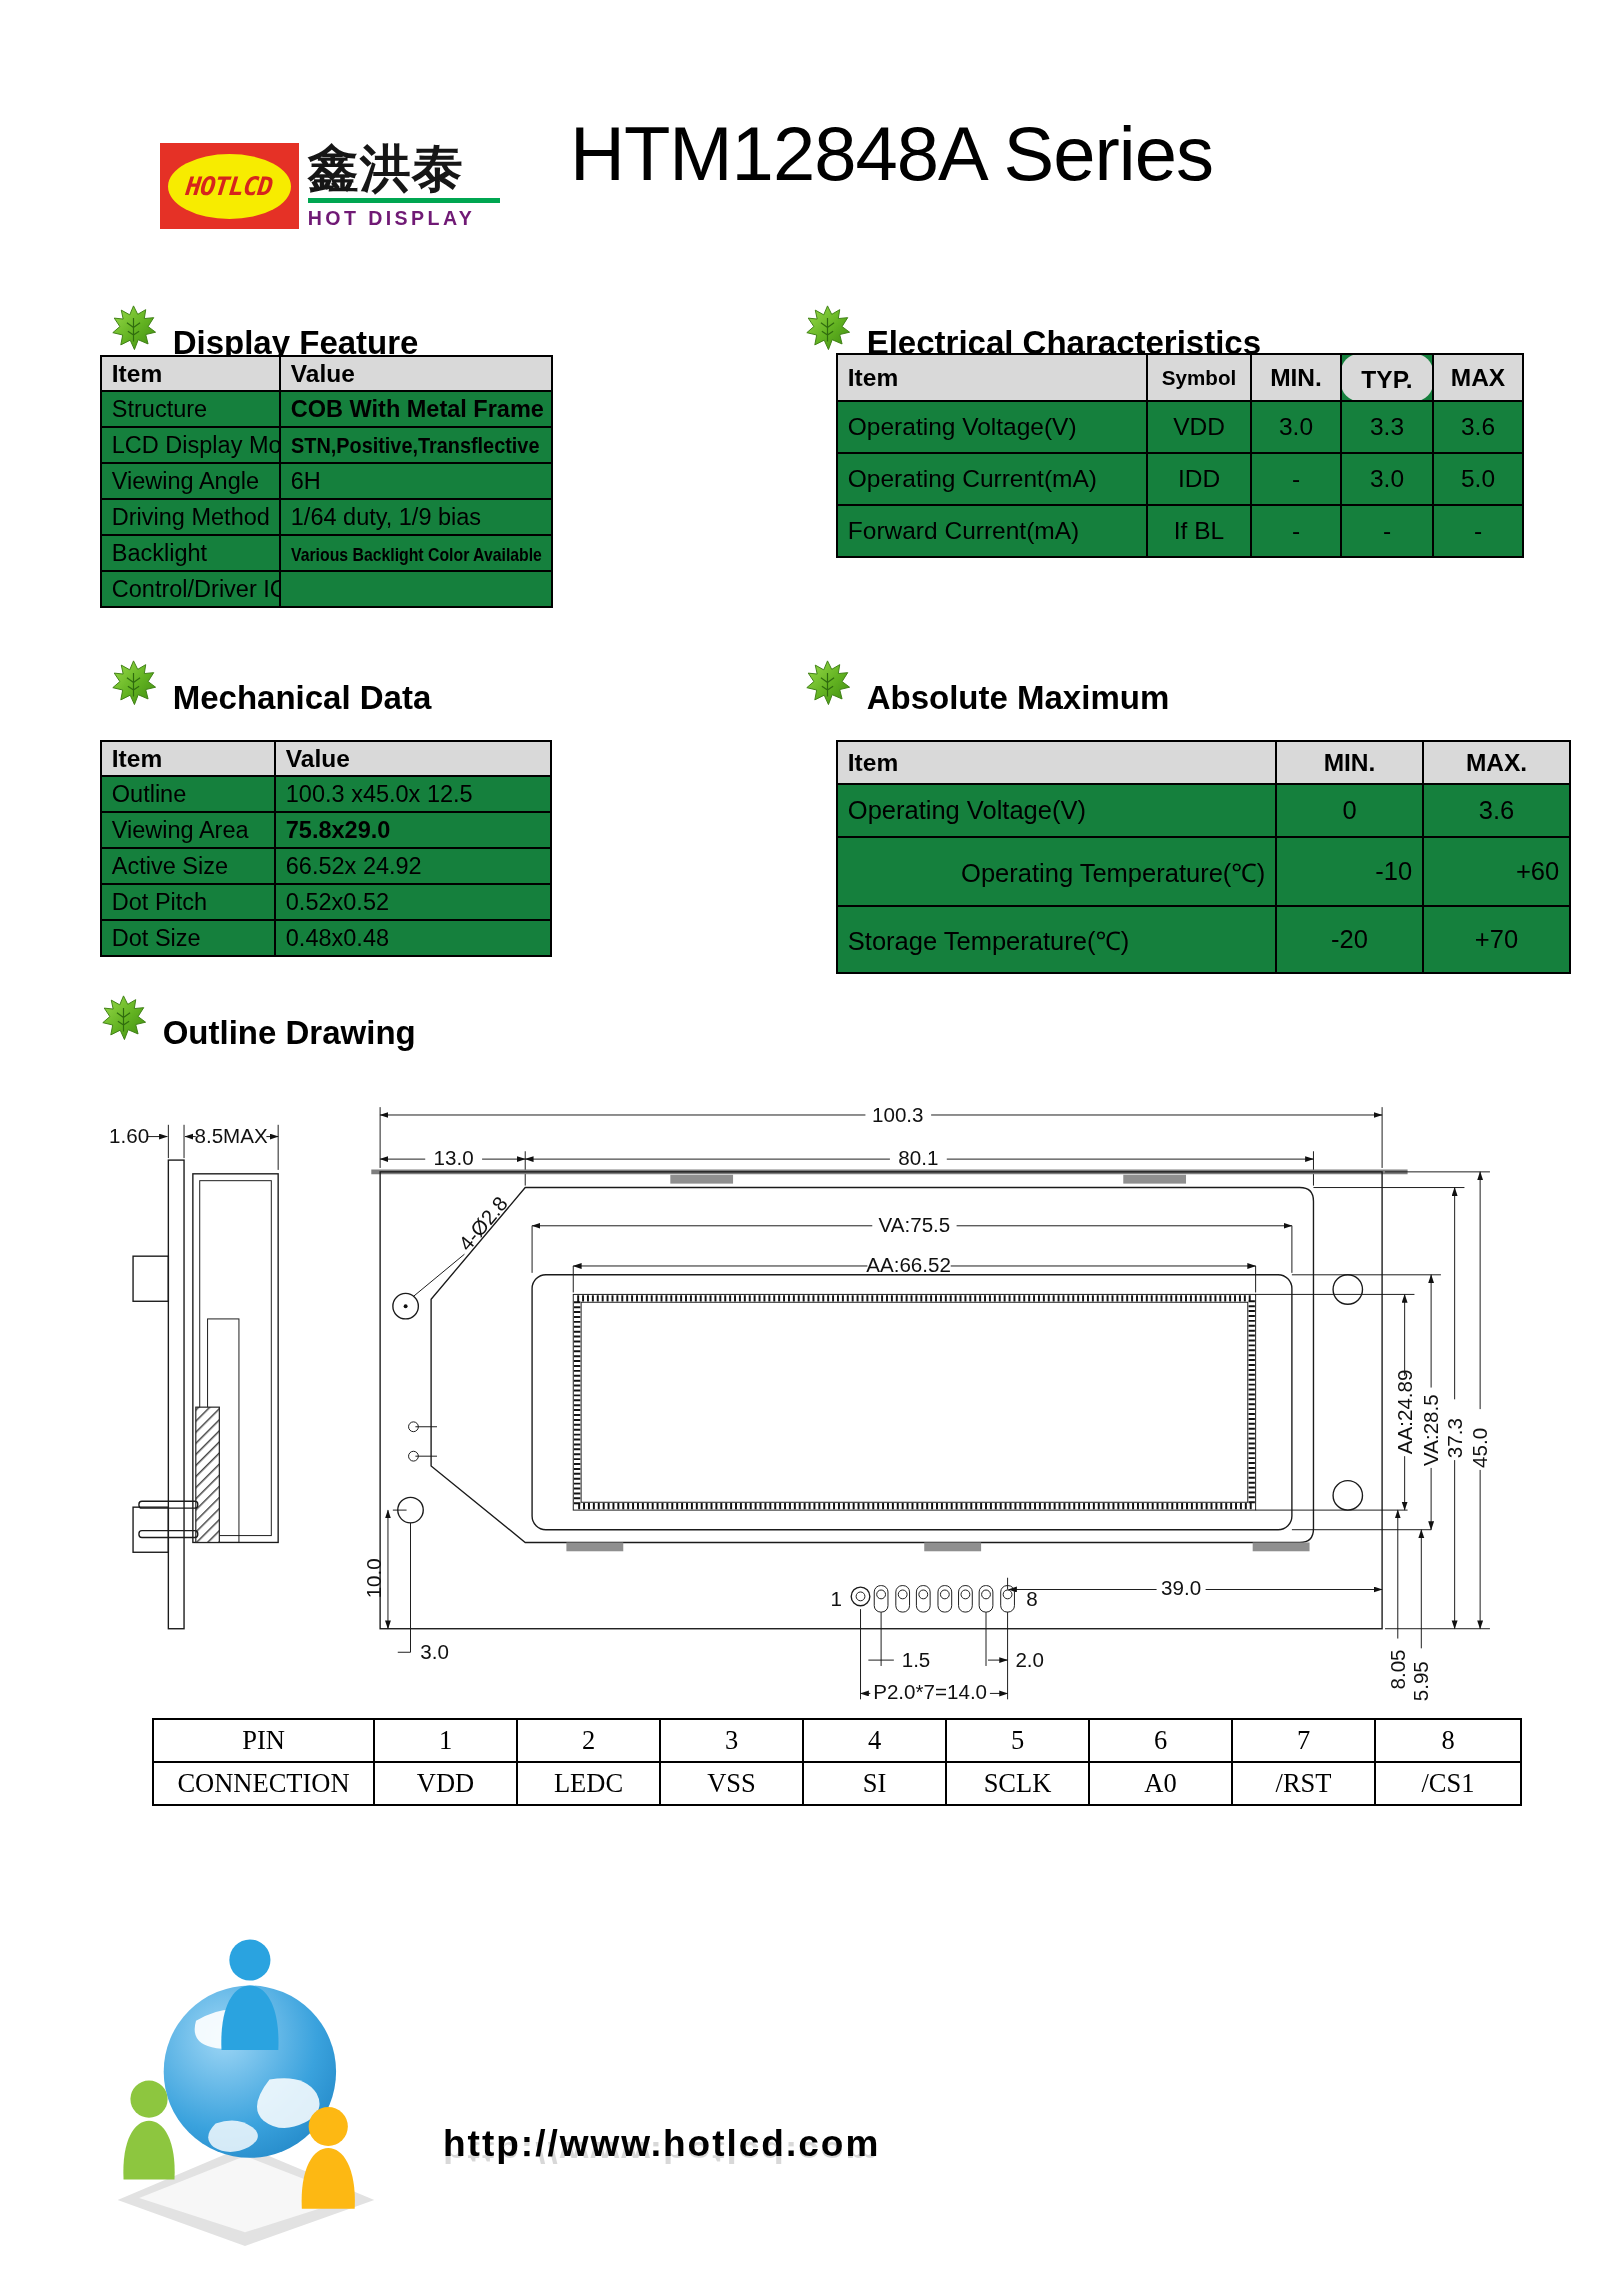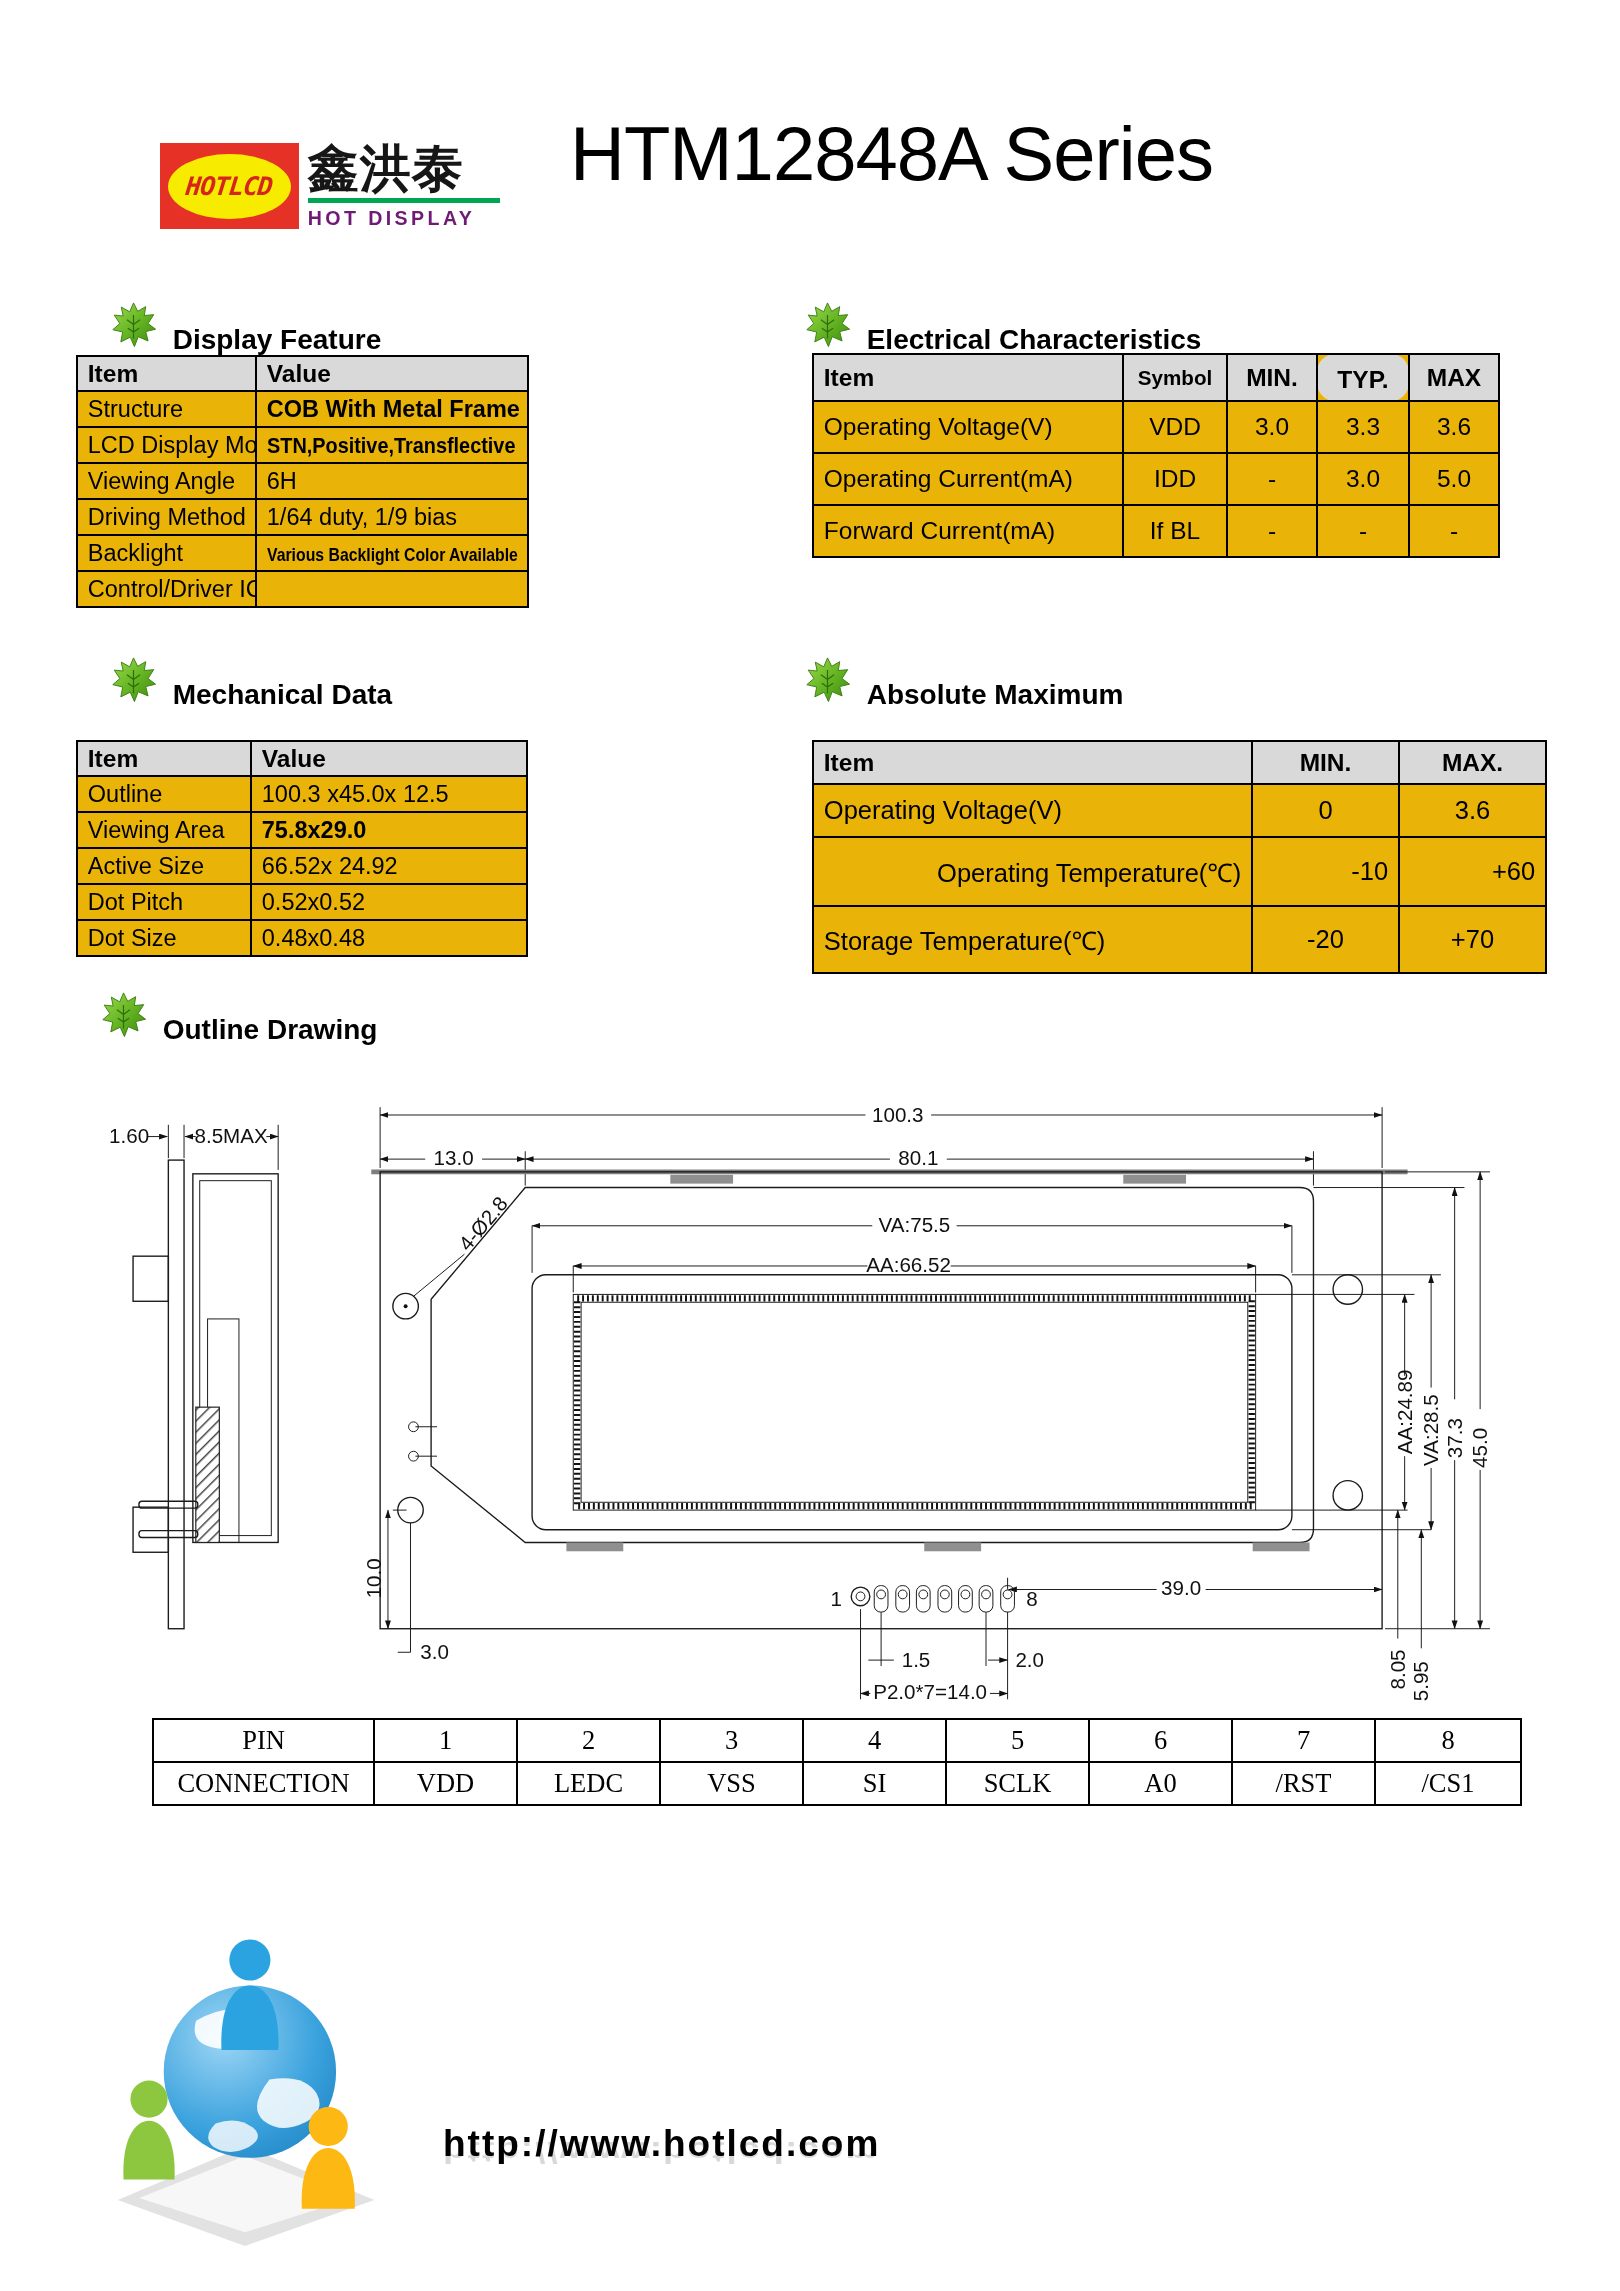--- a/index.html
+++ b/index.html
@@ -14,23 +14,23 @@
   .logo-ellipse { width:123px; height:65px; background:#f7ec00; border-radius:50%; display:flex; align-items:center; justify-content:center; }
   .logo-brand { font-family:"DejaVu Sans Mono", monospace; font-style:italic; font-weight:bold; font-size:25.5px; color:#d6251d; transform:skewX(-6deg); letter-spacing:-1px; }
   .logo-right { display:flex; flex-direction:column; justify-content:space-between; width:192px; }
   .logo-cn { font-size:51px; font-weight:bold; line-height:1.0; color:#161616; letter-spacing:1px; font-family:"DejaVu Sans", sans-serif; }
   .logo-bar { height:4.9px; background:#00a651; margin:3.9px 0 3.9px 0; }
   .logo-sub { font-size:19.6px; font-weight:bold; color:#701a75; letter-spacing:3.4px; }
   .doc-title { position:absolute; left:570px; top:110px; font-size:76px; font-weight:400; letter-spacing:-1px; white-space:nowrap; }
   
   .sec-head { position:absolute; display:flex; align-items:center; gap:15.7px; }
   .sec-head .leaf { width:47px; height:47px; flex:0 0 auto; }
-  .sec-head .t { font-size:28px; font-weight:bold; white-space:nowrap;margin-top:32px; }
+  .sec-head .t { font-size:33px; font-weight:bold; white-space:nowrap;margin-top:32px; }
   
-  table.dt { position:absolute; border-collapse:collapse; table-layout:fixed; background:#eab308; }
+  table.dt { position:absolute; border-collapse:collapse; table-layout:fixed; background:#15803d;margin-left:24px; }
   table.dt th, table.dt td { border:2px solid #000; padding:0 9.8px; white-space:nowrap; overflow:hidden; }
   table.dt th { background:#d9d9d9; text-align:left; font-size:24.5px; }
   #tbl-display { left:76px; top:355px; width:451px; font-size:23.5px; }
   #tbl-display th { height:33px; }
   #tbl-display td { height:34px; }
   #tbl-electrical { left:812px; top:353px; width:686px; font-size:24.5px; }
   #tbl-electrical th { height:39px; }
   #tbl-electrical td { height:50px; text-align:center; }
   #tbl-electrical td.it { text-align:left; }
   #tbl-electrical th.c { text-align:center; }

